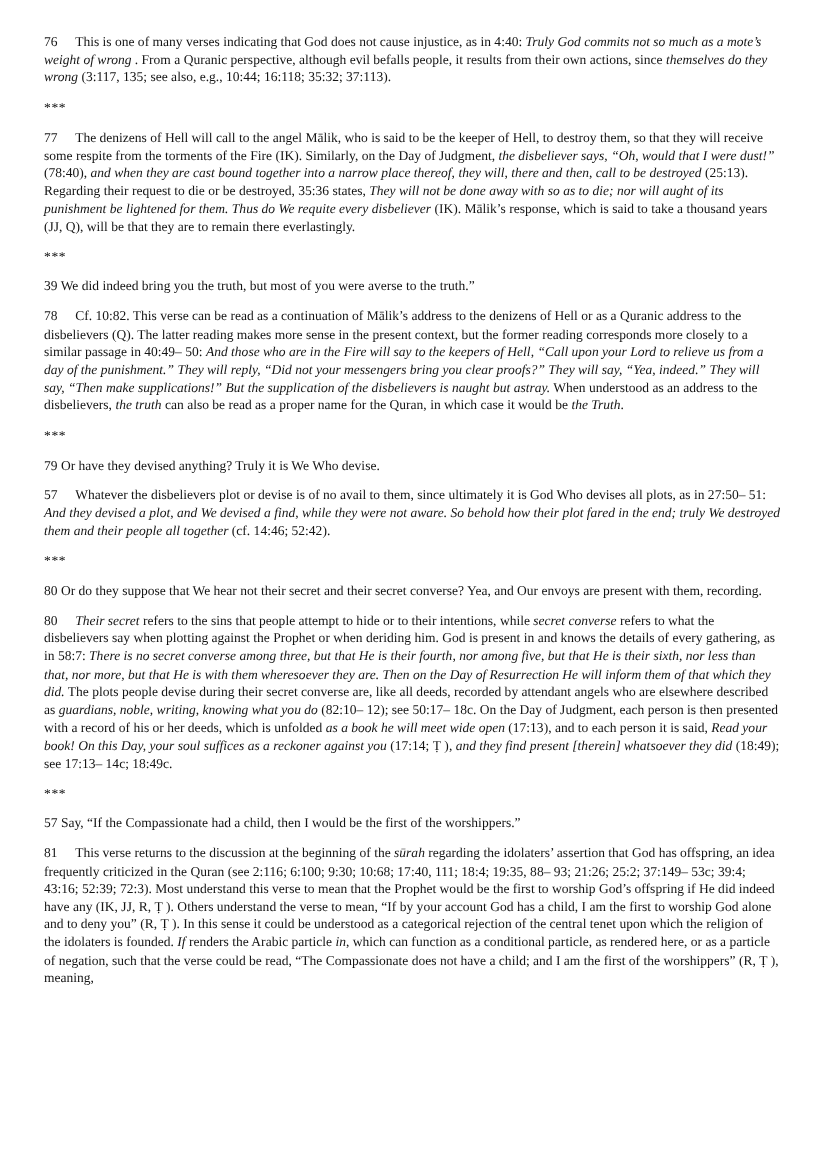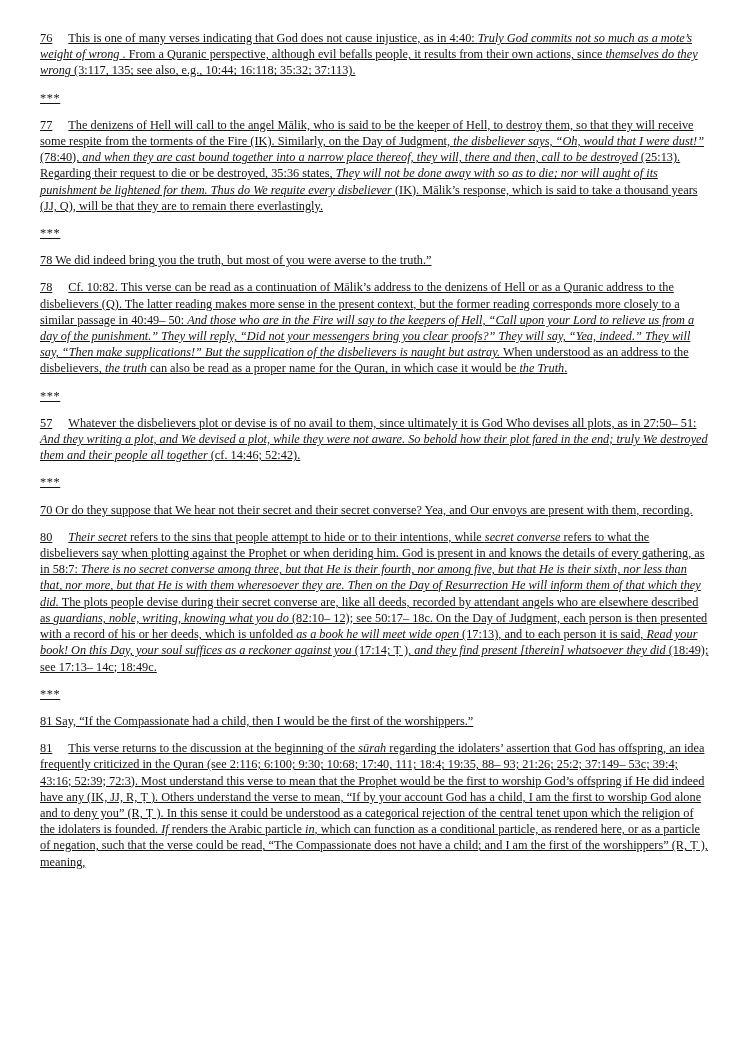--- a/index.html
+++ b/index.html
@@ -20,21 +20,20 @@
     height: 1061px;
     background: #ffffff;
     box-sizing: border-box;
     padding: 30px 39px 0 40px;
   }
   .body-text {
     font-size: 12.3px;
     line-height: 16.2px;
     text-align: left;
     color: #141414;
-    text-decoration: underline;
   }
   p.para {
     margin: 0 0 11px 0;
     text-indent: 0;
   }
   .gap {
     display: inline-block;
     width: 16px;
   }
   .sep {
@@ -56,35 +55,36 @@
 
     <p class="para"><span>76</span><span class="gap"></span>This is one of many verses indicating that God does not cause injustice, as in 4:40: <i>Truly God commits not so much as a mote’s weight of wrong</i> . From a Quranic perspective, although evil befalls people, it results from their own actions, since <i>themselves do they wrong</i> (3:117, 135; see also, e.g., 10:44; 16:118; 35:32; 37:113).</p>
 
     <p class="sep">***</p>
 
 
     <p class="para"><span>77</span><span class="gap"></span>The denizens of Hell will call to the angel Mālik, who is said to be the keeper of Hell, to destroy them, so that they will receive some respite from the torments of the Fire (IK). Similarly, on the Day of Judgment, <i>the disbeliever says, “Oh, would that I were dust!”</i> (78:40), <i>and when they are cast bound together into a narrow place thereof, they will, there and then, call to be destroyed</i> (25:13). Regarding their request to die or be destroyed, 35:36 states, <i>They will not be done away with so as to die; nor will aught of its punishment be lightened for them. Thus do We requite every disbeliever</i> (IK). Mālik’s response, which is said to take a thousand years (JJ, Q), will be that they are to remain there everlastingly.</p>
 
     <p class="sep">***</p>
 
-    <p class="para">78 We did indeed bring you the truth, but most of you were averse to the truth.”</p>
+    <p class="para">39 We did indeed bring you the truth, but most of you were averse to the truth.”</p>
 
     <p class="para"><span>78</span><span class="gap"></span>Cf. 10:82. This verse can be read as a continuation of Mālik’s address to the denizens of Hell or as a Quranic address to the disbelievers (Q). The latter reading makes more sense in the present context, but the former reading corresponds more closely to a similar passage in 40:49– 50: <i>And those who are in the Fire will say to the keepers of Hell, “Call upon your Lord to relieve us from a day of the punishment.” They will reply, “Did not your messengers bring you clear proofs?” They will say, “Yea, indeed.” They will say, “Then make supplications!” But the supplication of the disbelievers is naught but astray.</i> When understood as an address to the disbelievers, <i>the truth</i> can also be read as a proper name for the Quran, in which case it would be <i>the Truth</i>.</p>
 
     <p class="sep">***</p>
 
+    <p class="para">79 Or have they devised anything? Truly it is We Who devise.</p>
 
-    <p class="para"><span>57</span><span class="gap"></span>Whatever the disbelievers plot or devise is of no avail to them, since ultimately it is God Who devises all plots, as in 27:50– 51: <i>And they writing a plot, and We devised a plot, while they were not aware. So behold how their plot fared in the end; truly We destroyed them and their people all together</i> (cf. 14:46; 52:42).</p>
+    <p class="para"><span>57</span><span class="gap"></span>Whatever the disbelievers plot or devise is of no avail to them, since ultimately it is God Who devises all plots, as in 27:50– 51: <i>And they devised a plot, and We devised a find, while they were not aware. So behold how their plot fared in the end; truly We destroyed them and their people all together</i> (cf. 14:46; 52:42).</p>
 
     <p class="sep">***</p>
 
-    <p class="para">70 Or do they suppose that We hear not their secret and their secret converse? Yea, and Our envoys are present with them, recording.</p>
+    <p class="para">80 Or do they suppose that We hear not their secret and their secret converse? Yea, and Our envoys are present with them, recording.</p>
 
     <p class="para"><span>80</span><span class="gap"></span><i>Their secret</i> refers to the sins that people attempt to hide or to their intentions, while <i>secret converse</i> refers to what the disbelievers say when plotting against the Prophet or when deriding him. God is present in and knows the details of every gathering, as in 58:7: <i>There is no secret converse among three, but that He is their fourth, nor among five, but that He is their sixth, nor less than that, nor more, but that He is with them wheresoever they are. Then on the Day of Resurrection He will inform them of that which they did.</i> The plots people devise during their secret converse are, like all deeds, recorded by attendant angels who are elsewhere described as <i>guardians, noble, writing, knowing what you do</i> (82:10– 12); see 50:17– 18c. On the Day of Judgment, each person is then presented with a record of his or her deeds, which is unfolded <i>as a book he will meet wide open</i> (17:13), and to each person it is said, <i>Read your book! On this Day, your soul suffices as a reckoner against you</i> (17:14; Ṭ ), <i>and they find present [therein] whatsoever they did</i> (18:49); see 17:13– 14c; 18:49c.</p>
 
     <p class="sep">***</p>
 
-    <p class="para">81 Say, “If the Compassionate had a child, then I would be the first of the worshippers.”</p>
+    <p class="para">57 Say, “If the Compassionate had a child, then I would be the first of the worshippers.”</p>
 
     <p class="para"><span>81</span><span class="gap"></span>This verse returns to the discussion at the beginning of the <i>sūrah</i> regarding the idolaters’ assertion that God has offspring, an idea frequently criticized in the Quran (see 2:116; 6:100; 9:30; 10:68; 17:40, 111; 18:4; 19:35, 88– 93; 21:26; 25:2; 37:149– 53c; 39:4; 43:16; 52:39; 72:3). Most understand this verse to mean that the Prophet would be the first to worship God’s offspring if He did indeed have any (IK, JJ, R, Ṭ ). Others understand the verse to mean, “If by your account God has a child, I am the first to worship God alone and to deny you” (R, Ṭ ). In this sense it could be understood as a categorical rejection of the central tenet upon which the religion of the idolaters is founded. <i>If</i> renders the Arabic particle <i>in</i>, which can function as a conditional particle, as rendered here, or as a particle of negation, such that the verse could be read, “The Compassionate does not have a child; and I am the first of the worshippers” (R, Ṭ ), meaning,</p>
 
   </div>
 </div>
 
 </body></html>

